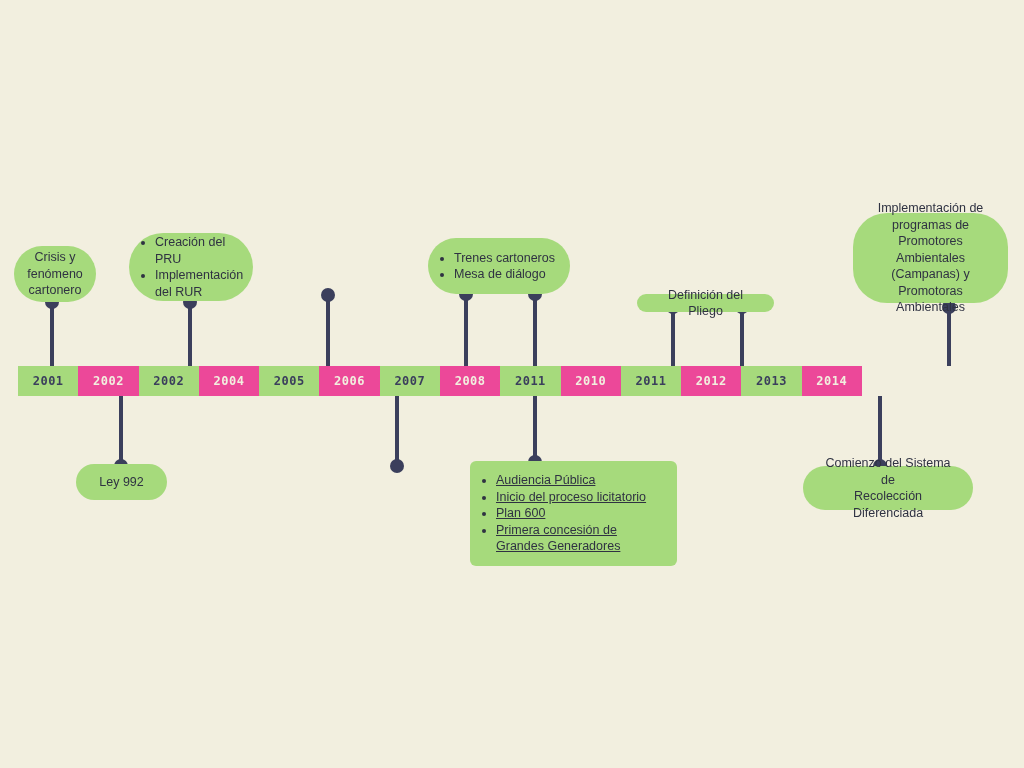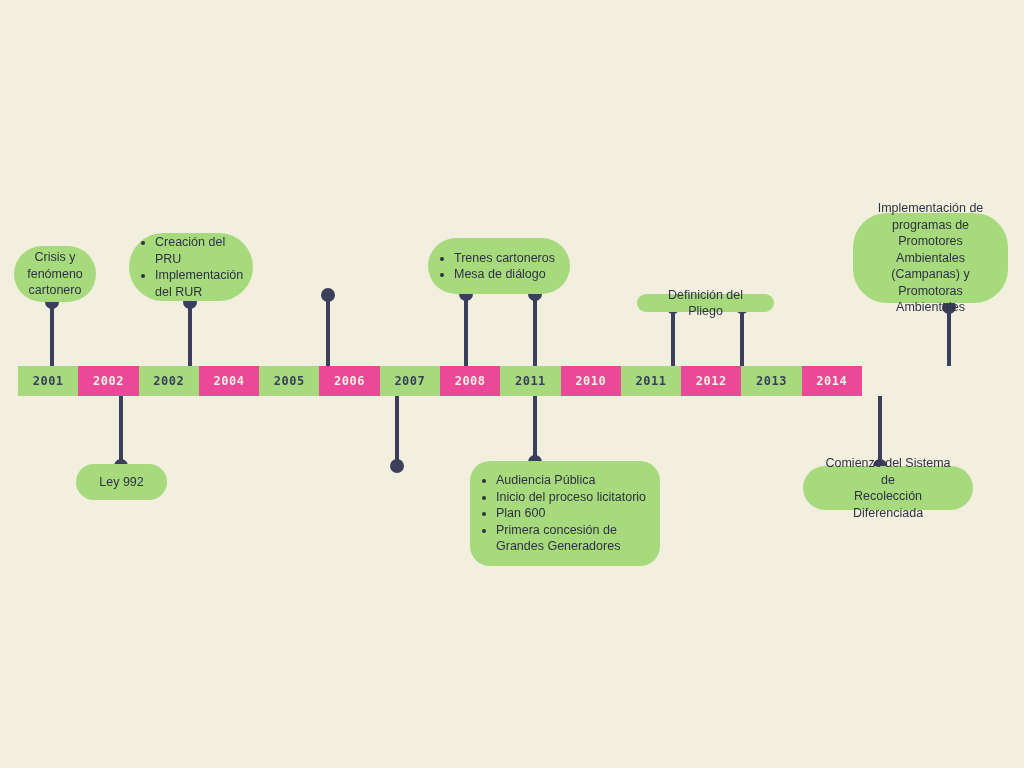--- a/index.html
+++ b/index.html
@@ -220,21 +220,21 @@
     </span>
   </div>
 
   <div class="bubble centered" style="left:76px; top:464px; width:91px; height:36px;">
     <span class="bubble-text">
       <span>Ley 992</span>
     </span>
   </div>
 
 
-  <div class="bubble listed" style="left:470px; top:461px; width:190px; height:105px; border-radius:20px;">
+  <div class="bubble listed" style="left:470px; top:461px; width:207px; height:105px; border-radius:6px;text-decoration:underline;">
     <ul>
       <li>Audiencia Pública</li>
       <li>Inicio del proceso licitatorio</li>
       <li>Plan 600</li>
       <li>Primera concesión de Grandes Generadores</li>
     </ul>
   </div>
 
   <div class="bubble centered" style="left:803px; top:466px; width:170px; height:44px;">
     <span class="bubble-text">

